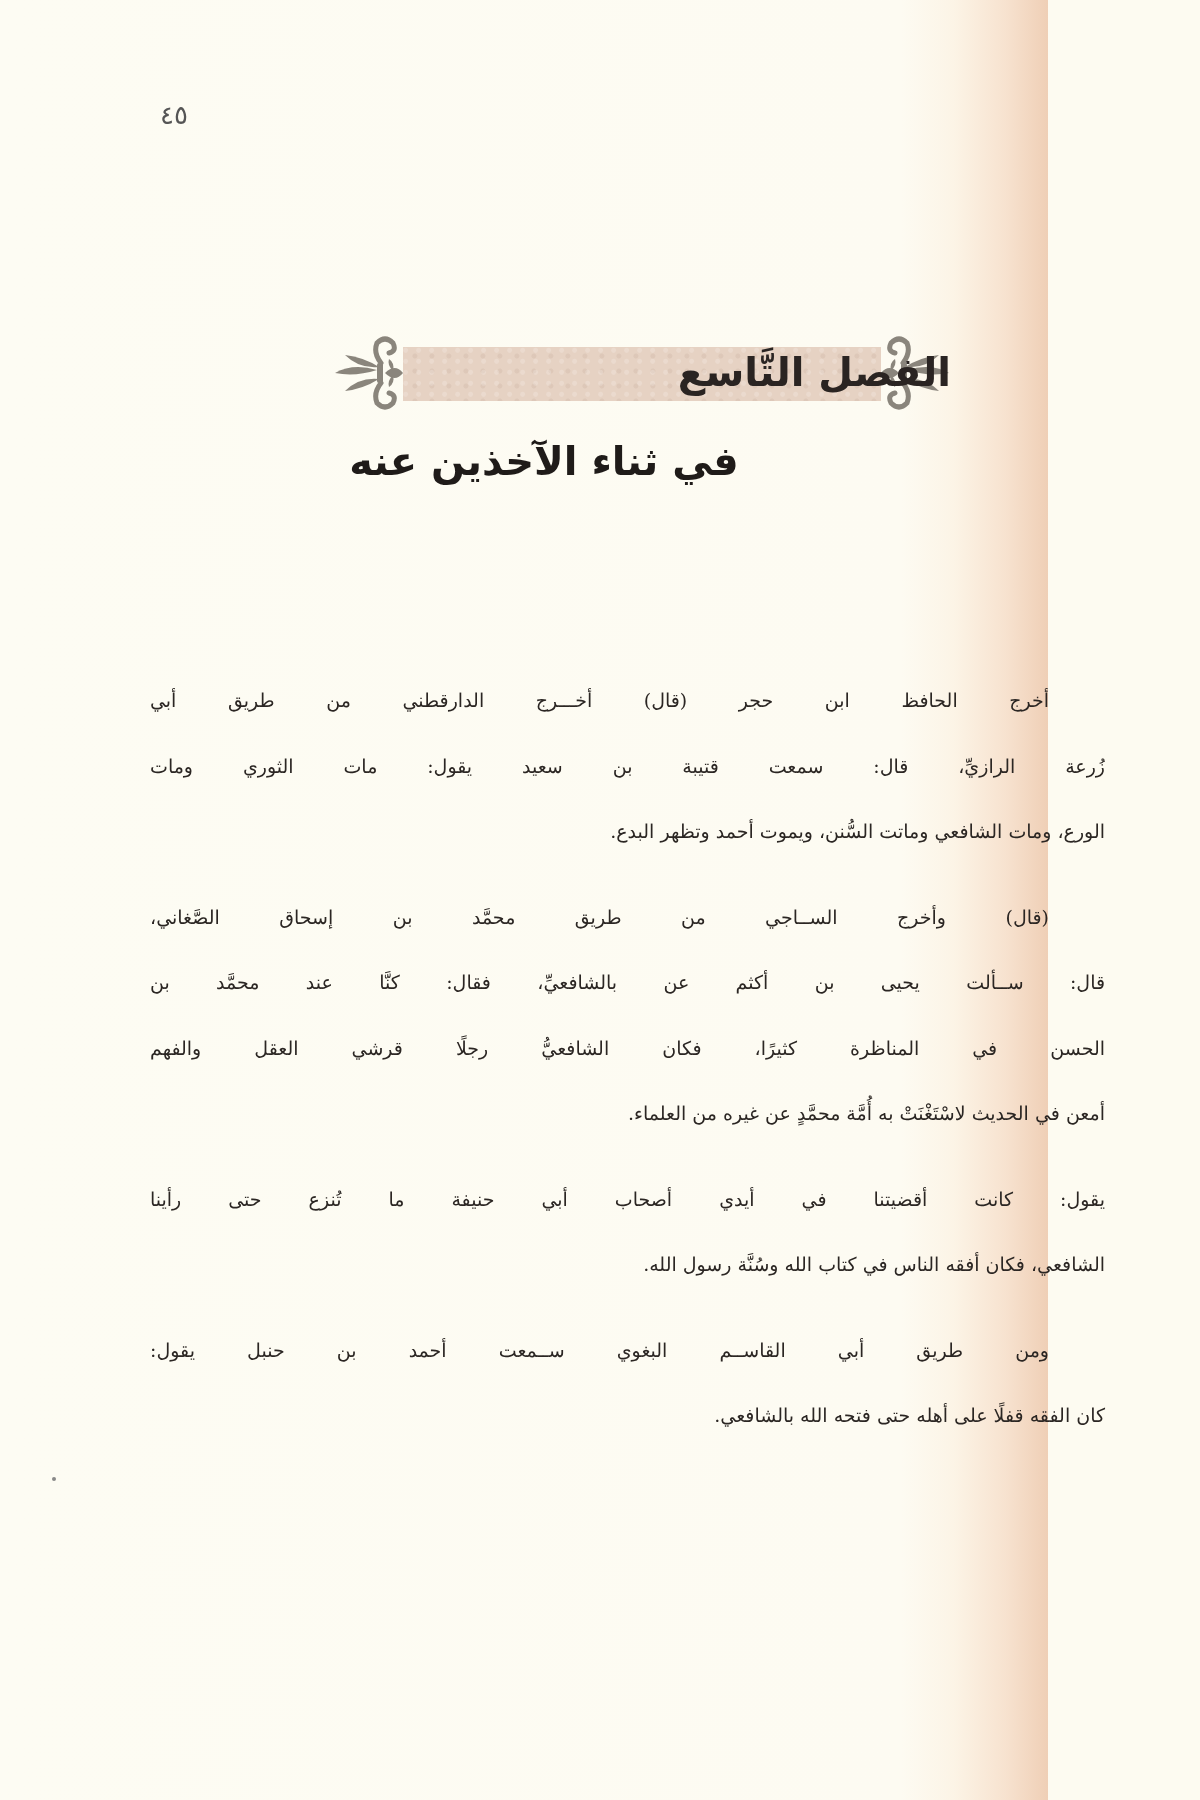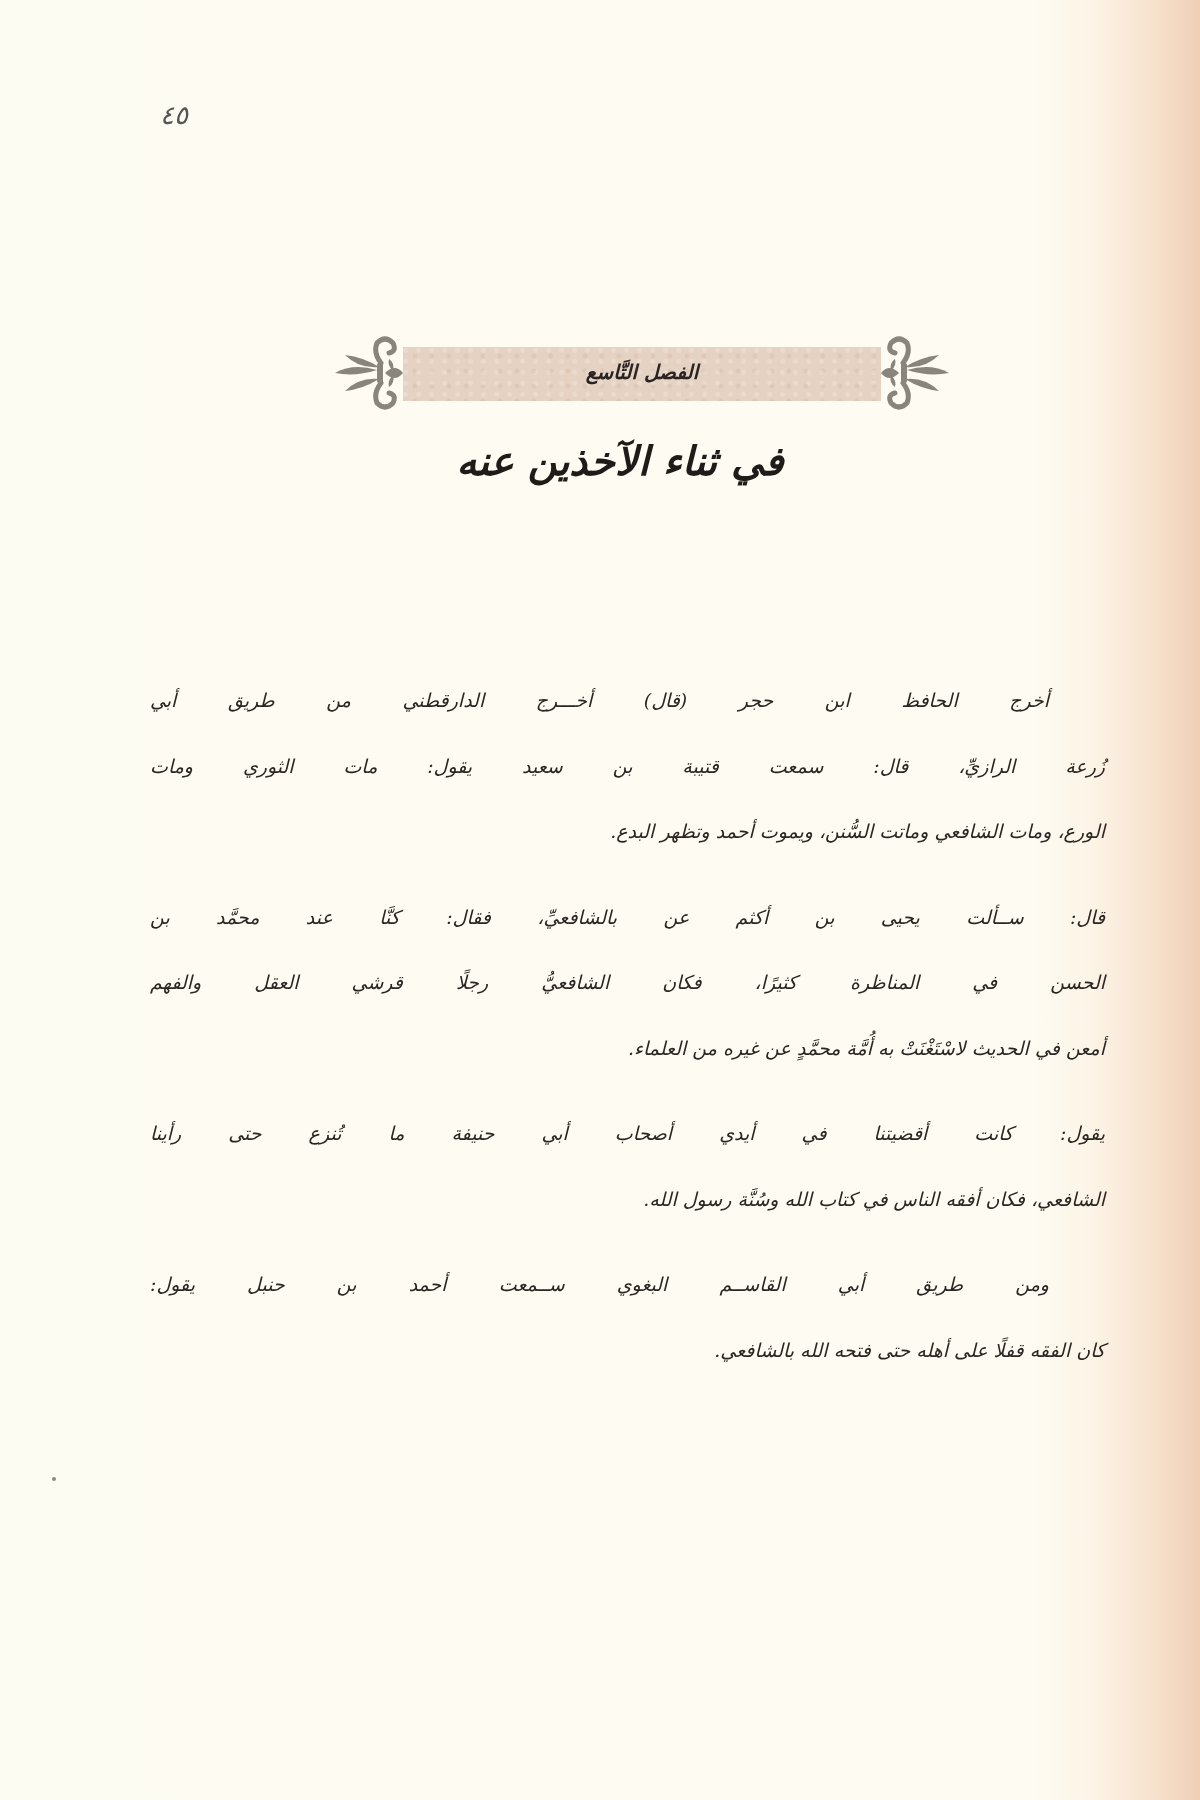--- a/index.html
+++ b/index.html
@@ -11,28 +11,27 @@
       height: 1800px;
       position: relative;
       overflow: hidden;
       background: #fdfbf1;
       font-family: "DejaVu Serif", "Liberation Serif", serif;
       color: #2a2522;
     }
     .page {
       position: absolute;
       left: 0; top: 0;
-      width: 1200px; height: 1800px;
+      width: 1048px; height: 1800px;
       background: linear-gradient(to right,
         #fdfcf3 0%,
         #fdfbf2 86%,
         #fcf4e6 91%,
         #f7e2cf 96%,
         #efcfb6 100%);
-      font-style: italic;
     }
     .page-number {
       position: absolute;
       left: 160px;
       top: 100px;
       font-size: 26px;
       color: #555;
       direction: rtl;
       font-family: "DejaVu Sans", sans-serif;
     }
@@ -50,24 +49,23 @@
       background: #e6d2c3;
       background-image:
         radial-gradient(circle at 20% 30%, rgba(255,255,255,0.18) 0 2px, transparent 3px),
         radial-gradient(circle at 70% 60%, rgba(160,130,110,0.12) 0 2px, transparent 3px);
       background-size: 13px 11px, 17px 15px;
     }
     .banner-title {
       position: absolute;
       left: 0; right: 0;
       top: 12px;
-      text-align: center;
       font-family: "DejaVu Sans", sans-serif;
       font-weight: bold;
-      font-size: 20px;
+      font-size: 40px;
       color: #2a2422;
       line-height: 54px;
     }
     .ornament {
       position: absolute;
       top: 0;
       width: 100px;
       height: 80px;
     }
     .ornament.left { left: 0; }
@@ -170,20 +168,21 @@
 
   <div class="chapter-subtitle">في ثناء الآخذين عنه</div>
 
   <div class="body-text">
     <p class="para">
       <span class="line first">أخرج الحافظ ابن حجر (قال) أخـــرج الدارقطني من طريق أبي</span>
       <span class="line">زُرعة الرازيِّ، قال: سمعت قتيبة بن سعيد يقول: مات الثوري ومات</span>
       <span class="line last">الورع، ومات الشافعي وماتت السُّنن، ويموت أحمد وتظهر البدع.</span>
     </p>
     <p class="para">
+      <span class="line first">(قال) وأخرج الســاجي من طريق محمَّد بن إسحاق الصَّغاني،</span>
       <span class="line">قال: ســألت يحيى بن أكثم عن بالشافعيِّ، فقال: كنَّا عند محمَّد بن</span>
       <span class="line">الحسن في المناظرة كثيرًا، فكان الشافعيُّ رجلًا قرشي العقل والفهم</span>
       <span class="line last">أمعن في الحديث لاسْتَغْنَتْ به أُمَّة محمَّدٍ عن غيره من العلماء.</span>
     </p>
     <p class="para">
       <span class="line">يقول: كانت أقضيتنا في أيدي أصحاب أبي حنيفة ما تُنزع حتى رأينا</span>
       <span class="line last">الشافعي، فكان أفقه الناس في كتاب الله وسُنَّة رسول الله.</span>
     </p>
     <p class="para">
       <span class="line first">ومن طريق أبي القاســم البغوي ســمعت أحمد بن حنبل يقول:</span>

